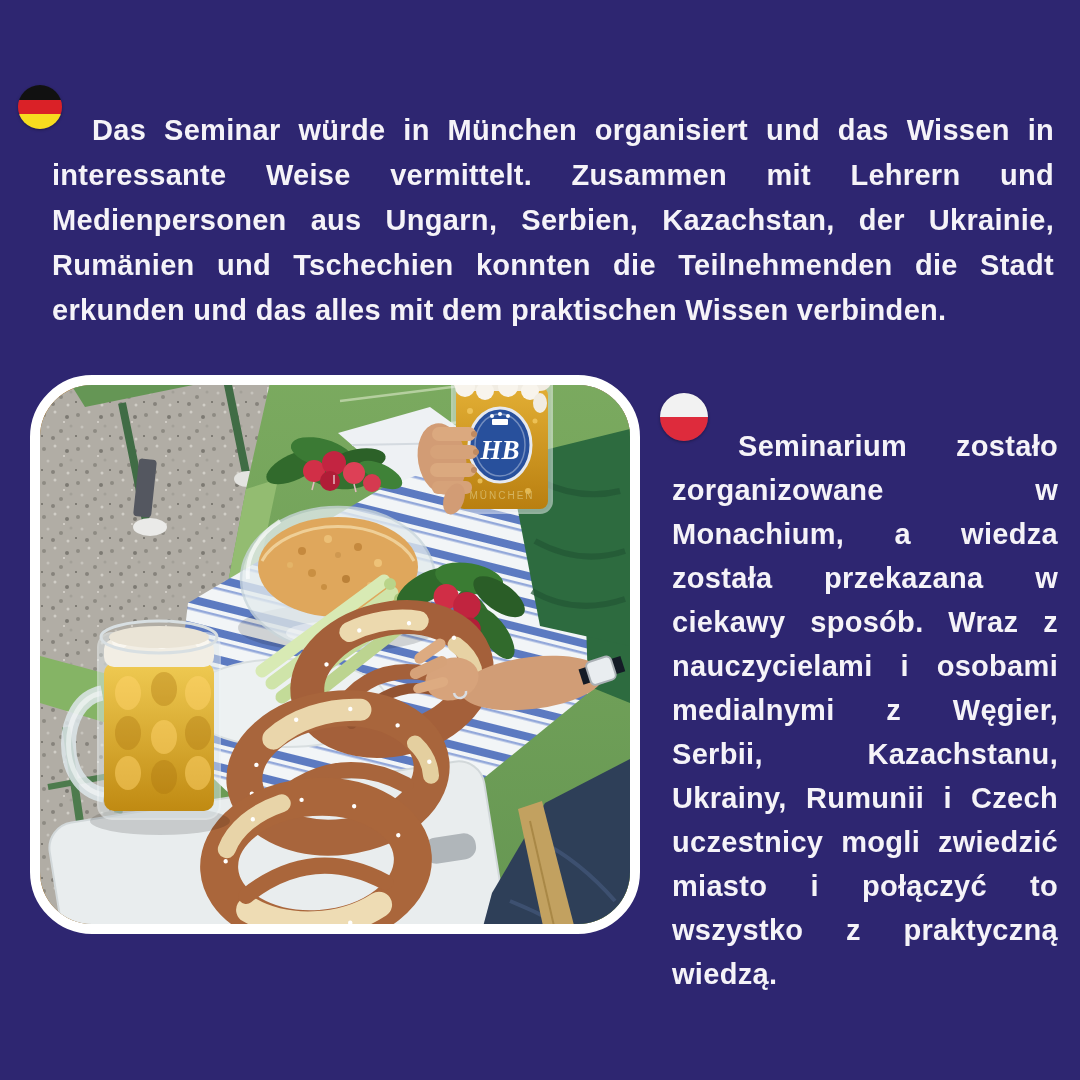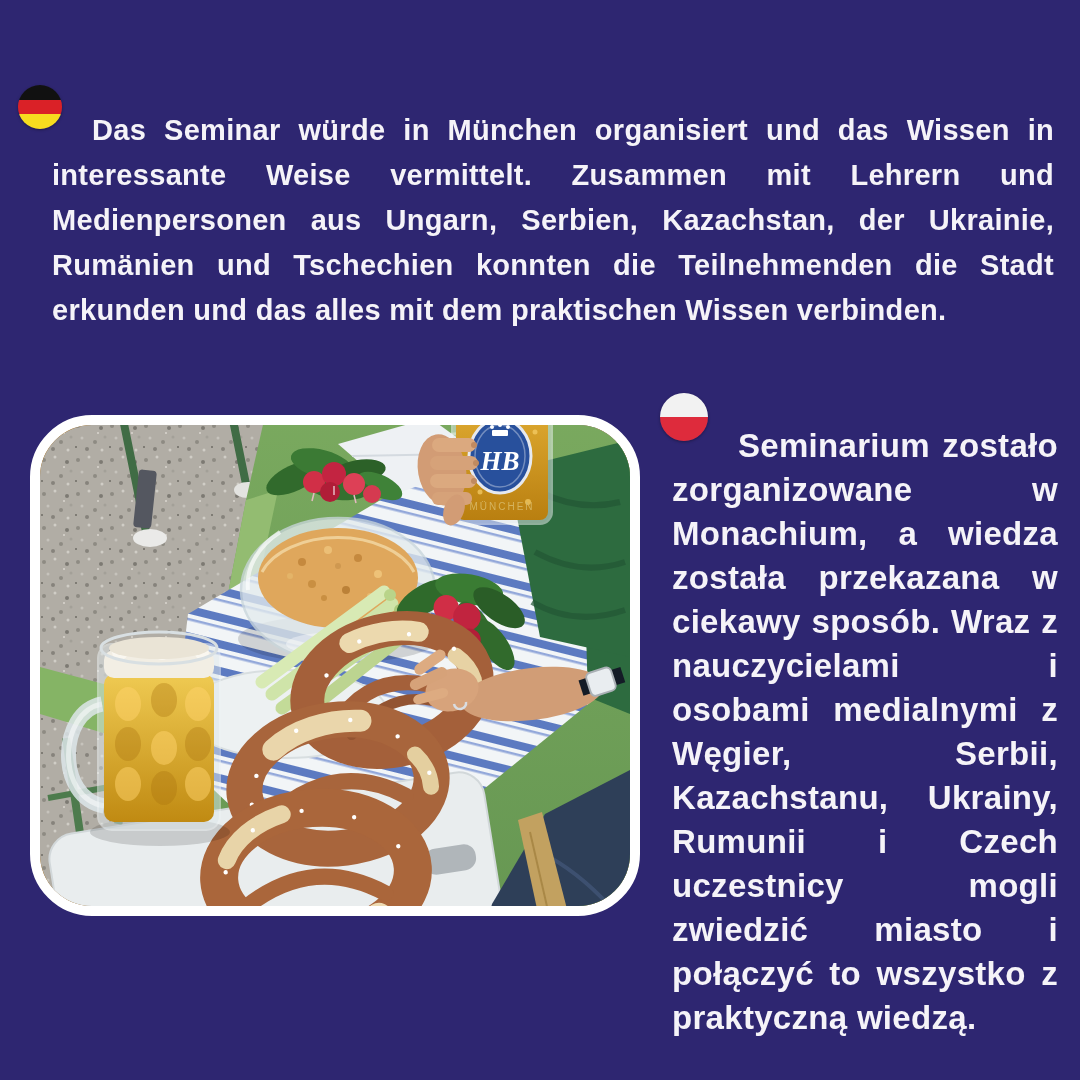--- a/index.html
+++ b/index.html
@@ -9,23 +9,23 @@
     font-family:"Liberation Sans","DejaVu Sans",sans-serif;
   }
   .flag{position:absolute;border-radius:50%;box-shadow:0 1px 3px rgba(0,0,0,.35);}
   .flag-de{left:18px;top:85px;width:44px;height:44px;
     background:linear-gradient(to bottom,#111 0 34%,#da2127 34% 67%,#f7dc1f 67% 100%);}
   .flag-pl{left:660px;top:393px;width:48px;height:48px;
     background:linear-gradient(to bottom,#f2f2f2 0 50%,#de2b3c 50% 100%);}
   .para{position:absolute;margin:12px;color:#f5f3f8;font-weight:700;
     text-align:justify;letter-spacing:.3px;}
   .para.de{left:40px;top:96px;width:1002px;font-size:29px;line-height:45px;text-indent:40px;}
-  .para.pl{left:660px;top:412px;width:386px;font-size:33px;line-height:44px;text-indent:66px;}
+  .para.pl{left:660px;top:412px;width:386px;font-size:29px;line-height:44px;text-indent:66px;}
   .photo-frame{
-    position:absolute;left:30px;top:415px;width:610px;height:501px;margin:0;
+    position:absolute;left:30px;top:375px;width:610px;height:559px;margin:0;
     border:10px solid #ffffff;border-radius:62px;box-sizing:border-box;
     overflow:hidden;background:#a16207;
   }
   .photo-frame svg{display:block;width:100%;height:100%;}
 </style>
 </head>
 <body>
 
 <div class="canvas">
 

